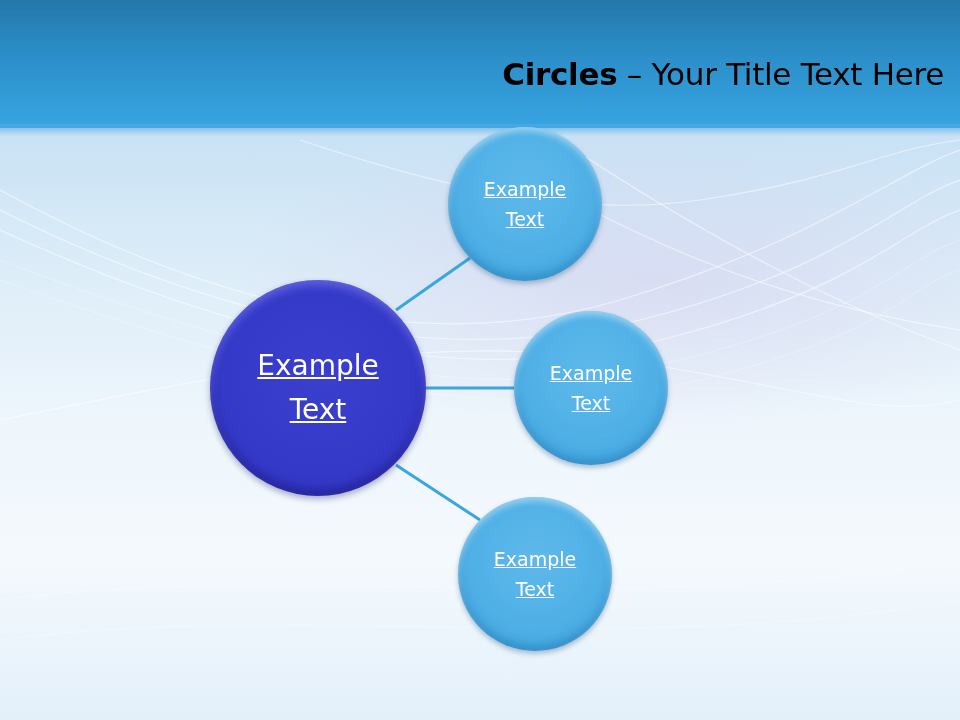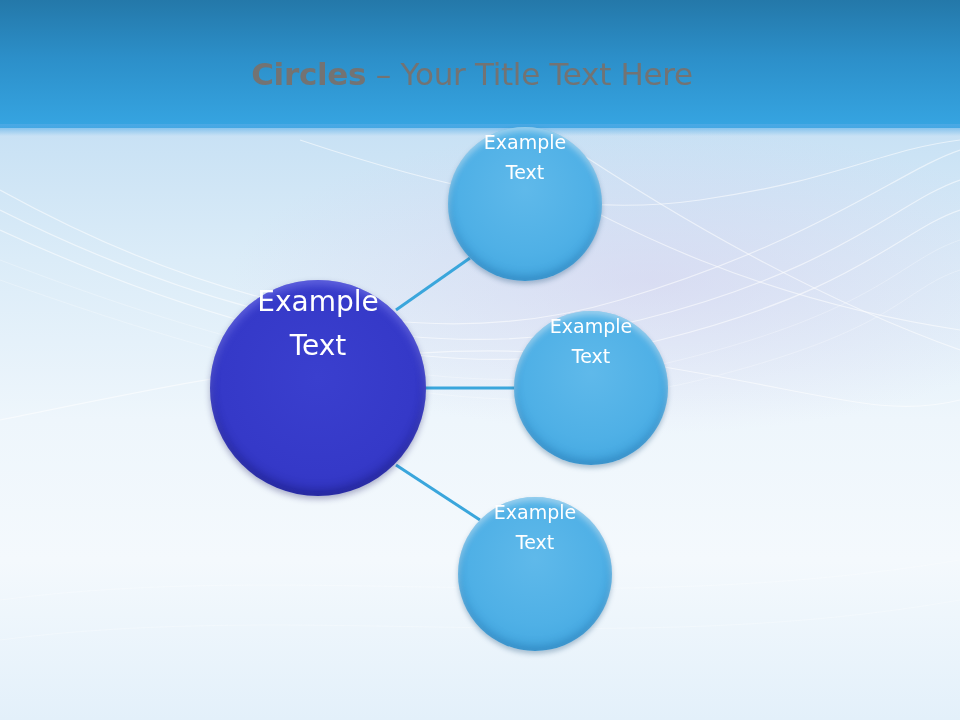--- a/index.html
+++ b/index.html
@@ -7,25 +7,25 @@
     font-family: "DejaVu Sans", "Liberation Sans", sans-serif; background:#e9f3fb; }
   .bg { position:absolute; inset:0;
     background:
       radial-gradient(ellipse 600px 220px at 650px 280px, rgba(210,200,235,0.45), rgba(255,255,255,0) 70%),
       linear-gradient(180deg, #c6e0f4 120px, #dbecf8 260px, #eef6fc 420px, #f4f9fd 560px, #e3f0fa 720px); }
   .bg svg { position:absolute; left:0; top:0; }
   .header { position:absolute; left:0; top:0; width:960px; height:128px;
     background:linear-gradient(180deg, #2478a9 0%, #2c8fc9 45%, #36a5e2 100%); }
   .header-band { position:absolute; left:0; top:124px; width:960px; height:12px;
     background:linear-gradient(180deg, rgba(80,170,230,0.8), rgba(200,228,246,0)); }
-  .title { position:absolute; left:0; top:52px; width:944px; text-align:center;
-    color:#737373; font-size:31px; line-height:44px; letter-spacing:-0.3px; }
+  .title { position:absolute; left:0; top:52px; width:944px; text-align:right;
+    color:#000000; font-size:31px; line-height:44px; letter-spacing:-0.3px; }
   .title b { font-weight:bold; }
-  .circle { position:absolute; border-radius:50%; display:flex; justify-content:center;
-    text-align:center; color:#fff; box-sizing:border-box; }
+  .circle { position:absolute; border-radius:50%; display:flex; align-items:center; justify-content:center;
+    text-align:center; color:#fff; box-sizing:border-box;text-decoration:underline; }
   .circle.small { width:154px; height:154px; font-size:19px; line-height:30px;
     background: radial-gradient(circle at 50% 40%, #5fb9ea 0%, #4fb0e6 55%, #3aa1dc 100%);
     box-shadow: inset 0 4px 6px rgba(255,255,255,0.45), inset 0 -5px 8px rgba(20,90,150,0.35), 0 3px 5px rgba(40,90,130,0.35); }
   .circle.big { width:216px; height:216px; font-size:28px; line-height:44px;
     background: radial-gradient(circle at 50% 45%, #3a3fce 0%, #3539c8 60%, #2d30b8 100%);
     box-shadow: inset 0 5px 8px rgba(150,150,255,0.45), inset 0 -6px 10px rgba(10,10,80,0.35), 0 3px 6px rgba(30,30,100,0.35); }
   .lines { position:absolute; left:0; top:0; }
 </style>
 </head>
 <body>

